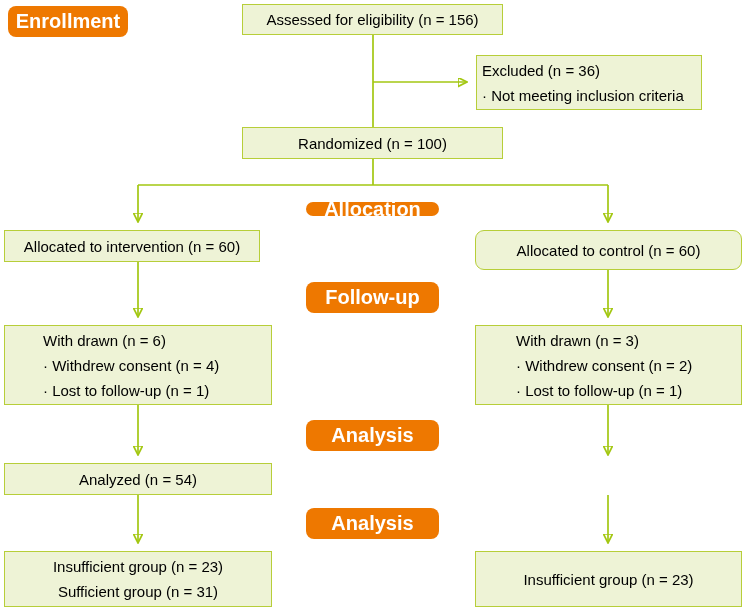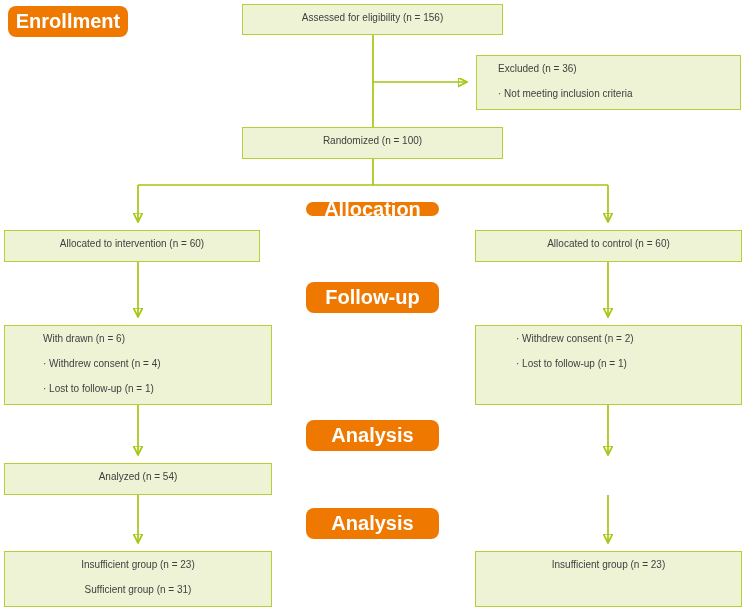--- a/index.html
+++ b/index.html
@@ -8,26 +8,26 @@
     width: 747px;
     height: 611px;
     background: #ffffff;
     font-family: "Liberation Sans", "DejaVu Sans", sans-serif;
     overflow: hidden;
   }
   .box {
     position: absolute;
     background: #eef3d6;
     border: 1.5px solid #b7ce39;
-    color: #404040;
-    font-size: 10px;
+    color: #000000;
+    font-size: 15px;
     line-height: 25px;
     display: flex;
     flex-direction: column;
-    justify-content: flex-start;
+    justify-content: center;
     box-sizing: border-box;
   }
   .box.center { align-items: center; text-align: center; }
   .box.leftalign { align-items: flex-start; text-align: left; }
   .badge {
     position: absolute;
     background: #ee7800;
     color: #ffffff;
     font-weight: bold;
     font-size: 20px;
@@ -43,24 +43,24 @@
     width: 747px; height: 611px;
     pointer-events: none;
   }
   #connectors path, #connectors line {
     stroke: #a3c712;
     stroke-width: 1.7;
     fill: none;
   }
   
   #box-assessed   { left: 242px; top: 4px;   width: 261px; height: 31px; }
-  #box-excluded   { left: 476px; top: 55px;  width: 265px; height: 55px; padding-left: 21px; }
+  #box-excluded   { left: 476px; top: 55px;  width: 226px; height: 55px; padding-left: 5px; }
   #box-randomized { left: 242px; top: 127px; width: 261px; height: 32px; }
   #box-alloc-int  { left: 4px;   top: 230px; width: 256px; height: 32px; }
-  #box-alloc-ctl  { left: 475px; top: 230px; width: 267px; height: 32px; }
+  #box-alloc-ctl  { left: 475px; top: 230px; width: 267px; height: 40px; border-radius: 9px; }
   #box-wd-int     { left: 4px;   top: 325px; width: 268px; height: 80px; padding-left: 38px; }
   #box-wd-ctl     { left: 475px; top: 325px; width: 267px; height: 80px; padding-left: 40px; }
   #box-an-int     { left: 4px;   top: 463px; width: 268px; height: 32px; }
   #box-an-ctl     { left: 475px; top: 463px; width: 267px; height: 32px; }
   #box-grp-int    { left: 4px;   top: 551px; width: 268px; height: 56px; }
   #box-grp-ctl    { left: 475px; top: 551px; width: 267px; height: 56px; }
   
   #badge-enrollment { left: 8px;   top: 6px;   width: 120px; height: 31px; }
   #badge-allocation { left: 306px; top: 202px; width: 133px; height: 14px; }
   #badge-followup   { left: 306px; top: 282px; width: 133px; height: 31px; }
@@ -128,20 +128,21 @@
     <div>Allocated to control (n = 60)</div>
   </div>
 
   <div class="box leftalign" id="box-wd-int">
     <div>With drawn (n = 6)</div>
     <div>· Withdrew consent (n = 4)</div>
     <div>· Lost to follow-up (n = 1)</div>
   </div>
 
   <div class="box leftalign" id="box-wd-ctl">
+    <div>With drawn (n = 3)</div>
     <div>· Withdrew consent (n = 2)</div>
     <div>· Lost to follow-up (n = 1)</div>
   </div>
 
   <div class="box center" id="box-an-int">
     <div>Analyzed (n = 54)</div>
   </div>
 
 
   <div class="box center" id="box-grp-int">

